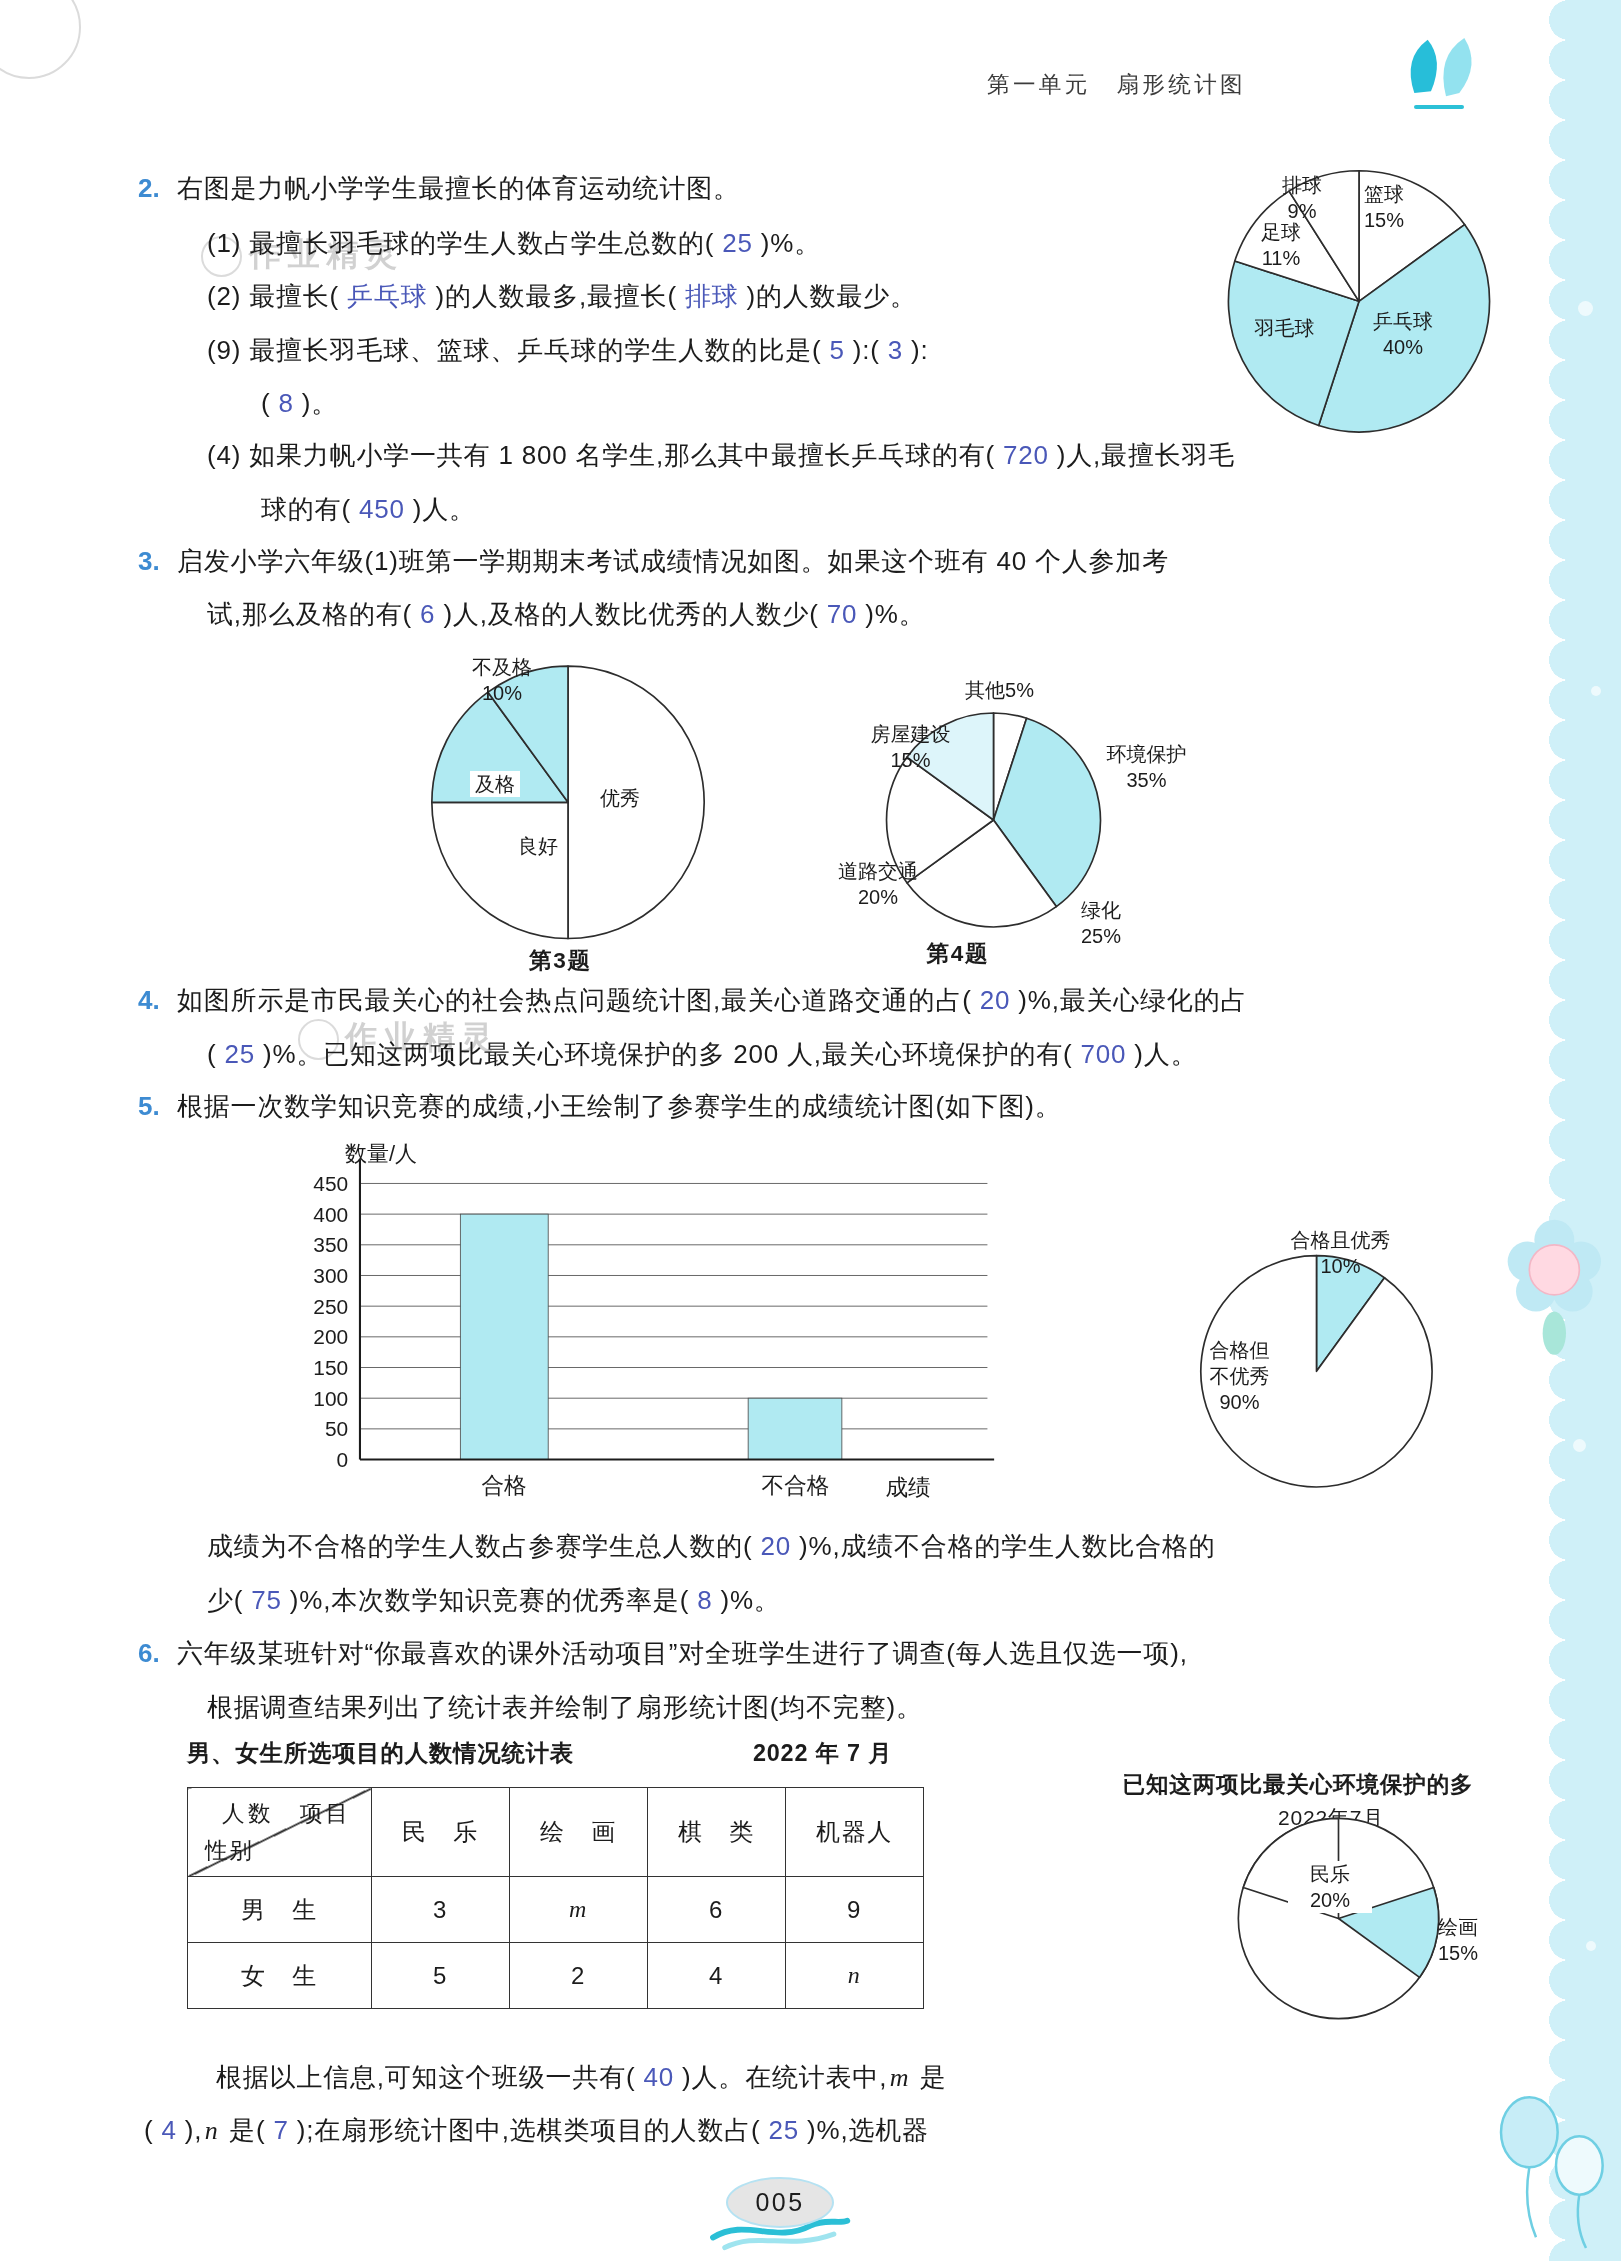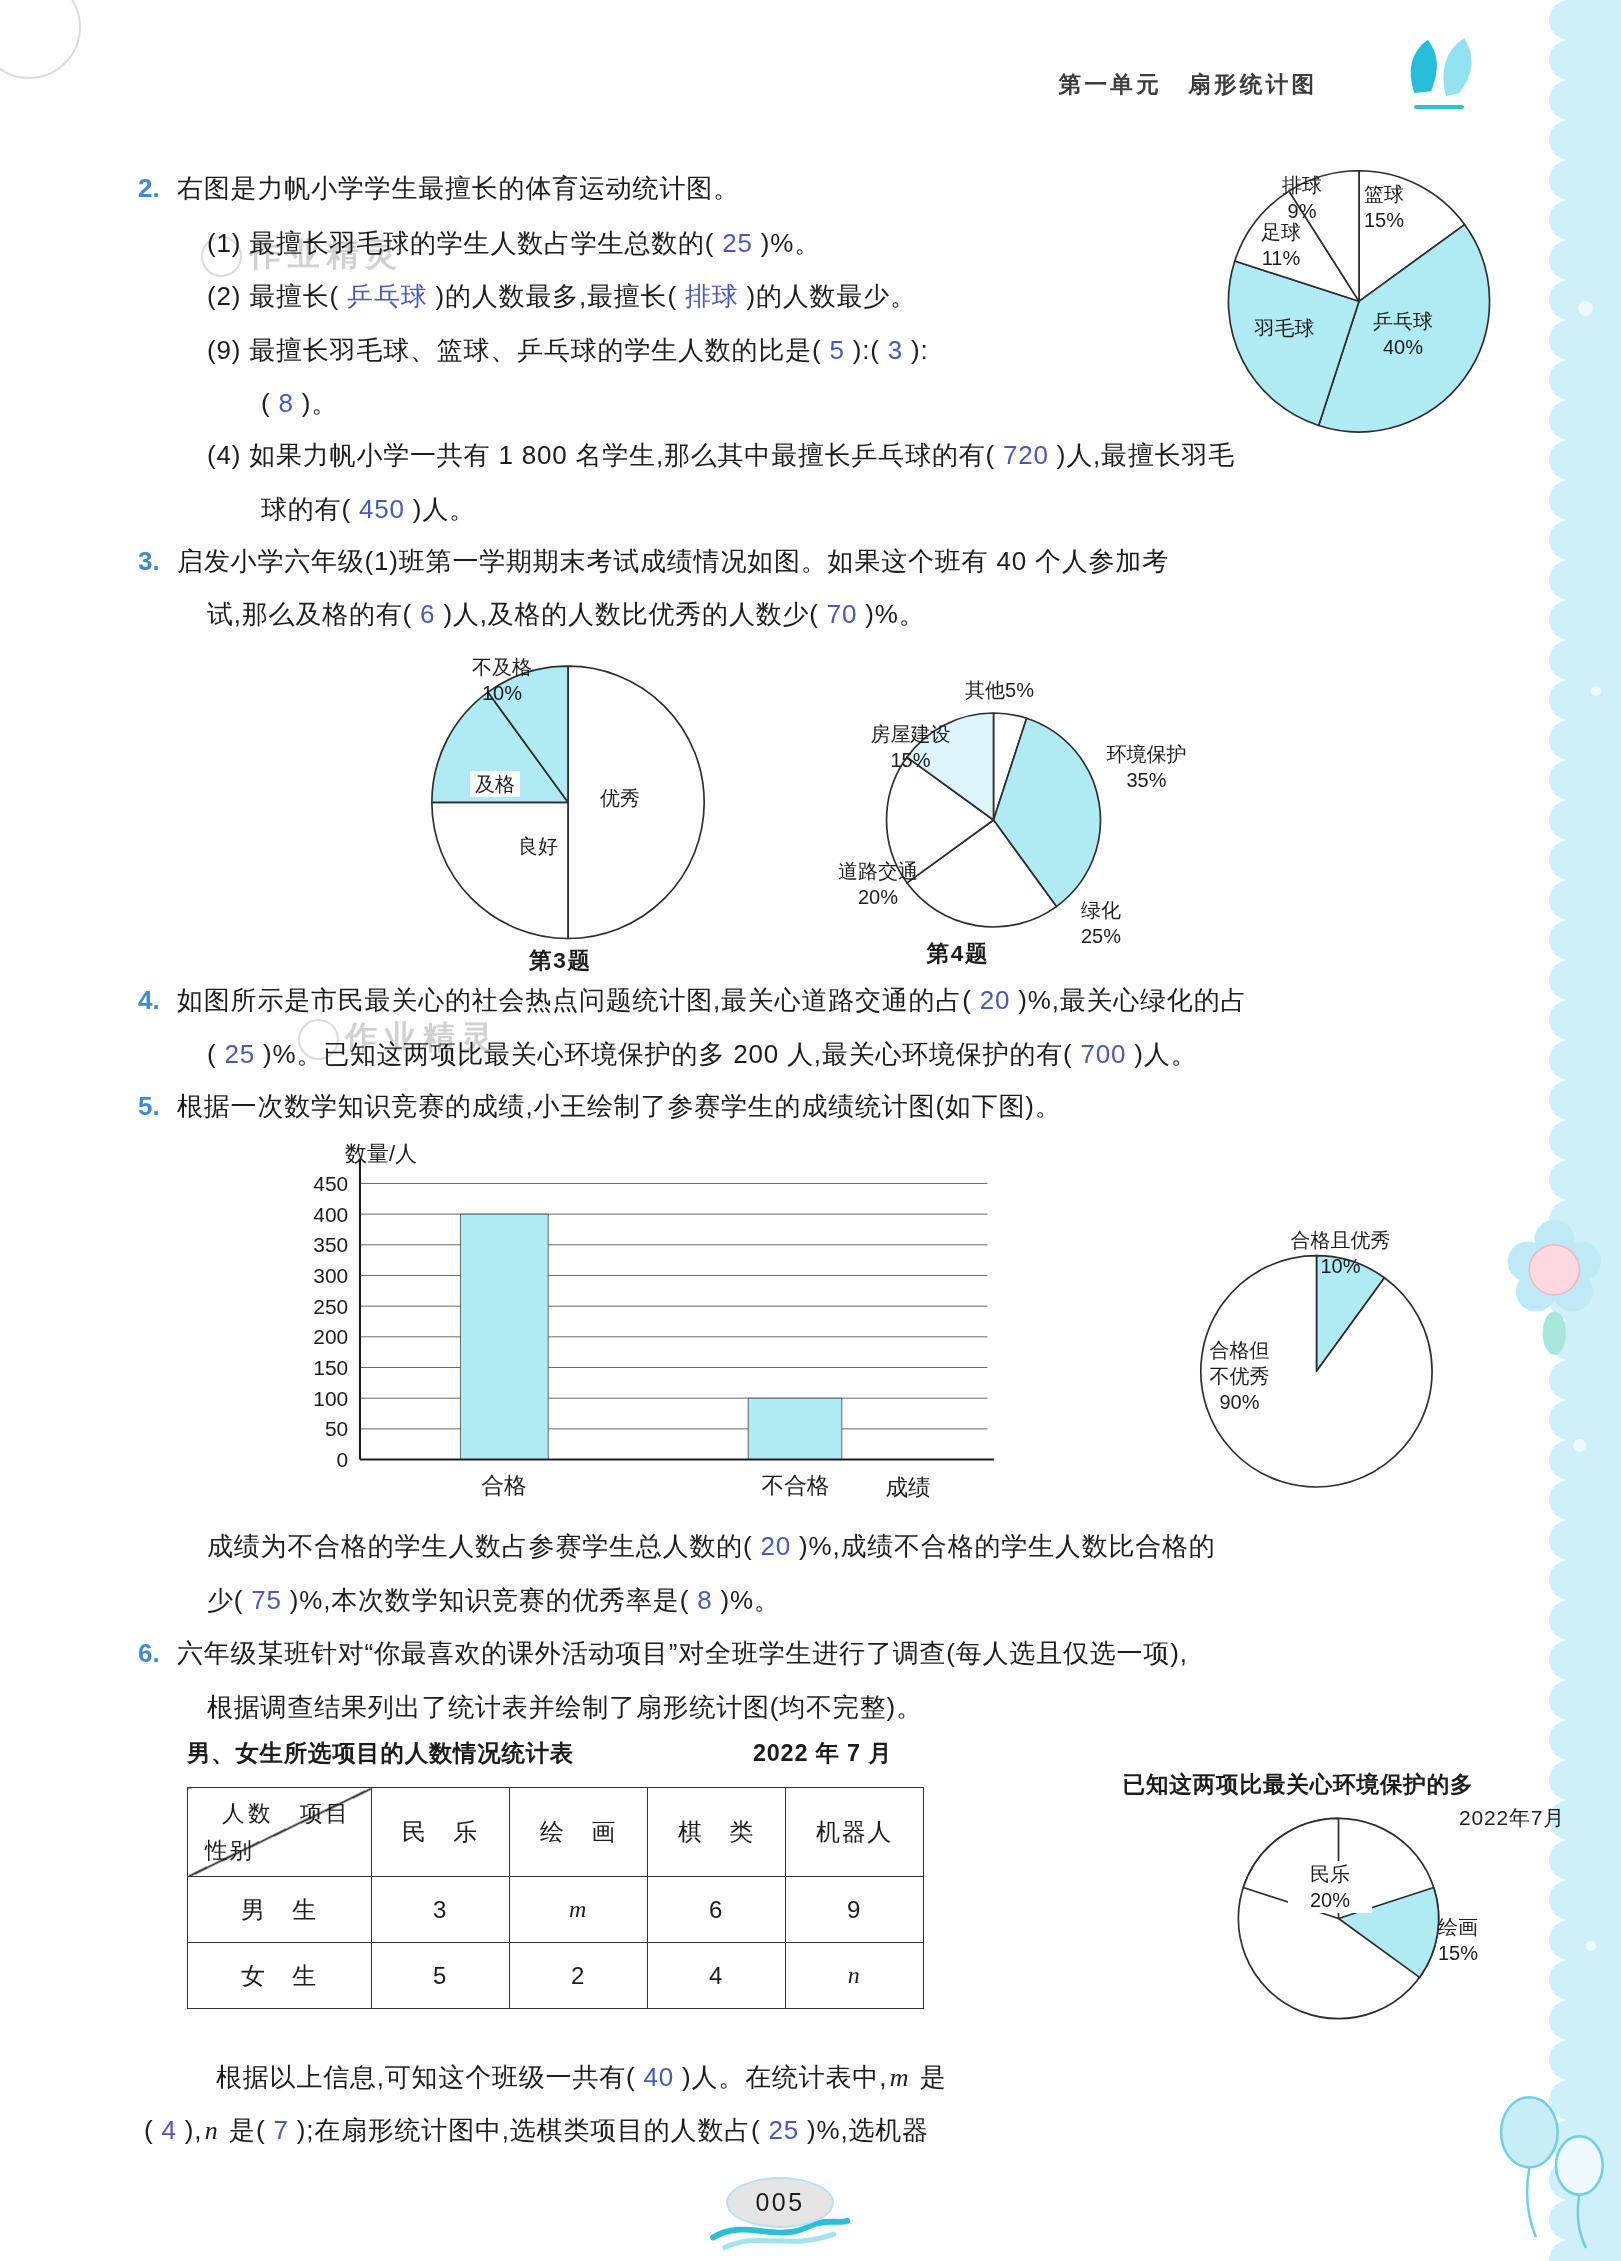--- a/index.html
+++ b/index.html
@@ -23,33 +23,33 @@
   .tick{font-size:25px;fill:#1c1c1c;text-anchor:end;}
   .bar{fill:#b0eaf2;stroke:#4c4c4c;stroke-width:1;}
   .blab{position:absolute;font-size:22.6px;text-align:center;white-space:nowrap;}
   .ylab{position:absolute;font-size:22px;text-align:center;white-space:nowrap;}
   table.q6{border-collapse:collapse;table-layout:fixed;background:#fff;}
   table.q6 td{border:1.7px solid #333;text-align:center;font-size:24px;padding:0;letter-spacing:1.7px;}
   td.corner{position:relative;background:linear-gradient(to bottom right,transparent calc(50% - 1px),#333 calc(50% - 1px),#333 calc(50% + 1px),transparent calc(50% + 1px));}
   td.corner .ct{position:absolute;top:10px;left:34px;font-size:22.6px;letter-spacing:3.3px;}
   td.corner .cb{position:absolute;bottom:10px;left:17px;font-size:22.6px;letter-spacing:1.7px;}
   .var{font-style:italic;font-family:"Liberation Serif",serif;}
-  .hdr{position:absolute;font-size:22.6px;font-weight:bold;color:#3c3c3c;letter-spacing:3.3px;text-align:center;}
+  .hdr{position:absolute;font-size:22.6px;font-weight:normal;color:#3c3c3c;letter-spacing:3.3px;text-align:left;}
   .tbl-title{position:absolute;font-size:23.4px;font-weight:bold;white-space:nowrap;letter-spacing:0.8px;}
   .wm{position:absolute;color:#8f8f8f;opacity:.40;font-size:32px;letter-spacing:6.7px;font-weight:bold;white-space:nowrap;}
   .wm-ring{position:absolute;border:2.5px solid #8f8f8f;opacity:.32;border-radius:50%;}
   .side-strip{position:absolute;right:0;top:0;width:52px;height:100%;background:#cff0f8;}
   .side-strip::before{content:"";position:absolute;left:-20px;top:0;width:20px;height:100%;
       background-image:radial-gradient(circle 20px at 20px 20px,#cff0f8 99%,rgba(0,0,0,0) 100%);
       background-size:20px 40px;background-repeat:repeat-y;}
   .bubble{position:absolute;border-radius:50%;background:rgba(255,255,255,.65);}
   .pnum-oval{position:absolute;width:104px;height:47px;border:2.5px solid #b5e2f2;border-radius:50%;
       background:#e5e5e5;text-align:center;line-height:47px;font-size:25px;letter-spacing:2.5px;}
   .pief-title{position:absolute;font-size:22.6px;font-weight:bold;text-align:center;letter-spacing:0.8px;}
-  .pief-sub{position:absolute;font-size:21px;text-align:right;letter-spacing:0.8px;}
+  .pief-sub{position:absolute;font-size:21px;text-align:center;letter-spacing:0.8px;}
 </style>
 </head>
 <body>
 
 <div class="page">
 
   <div class="side-strip"></div>
   <div class="bubble" style="left:1578px;top:301px;width:15px;height:15px"></div>
   <div class="bubble" style="left:1591px;top:686px;width:10px;height:10px"></div>
   <div class="bubble" style="left:1573px;top:1439px;width:13.4px;height:13.4px"></div>

